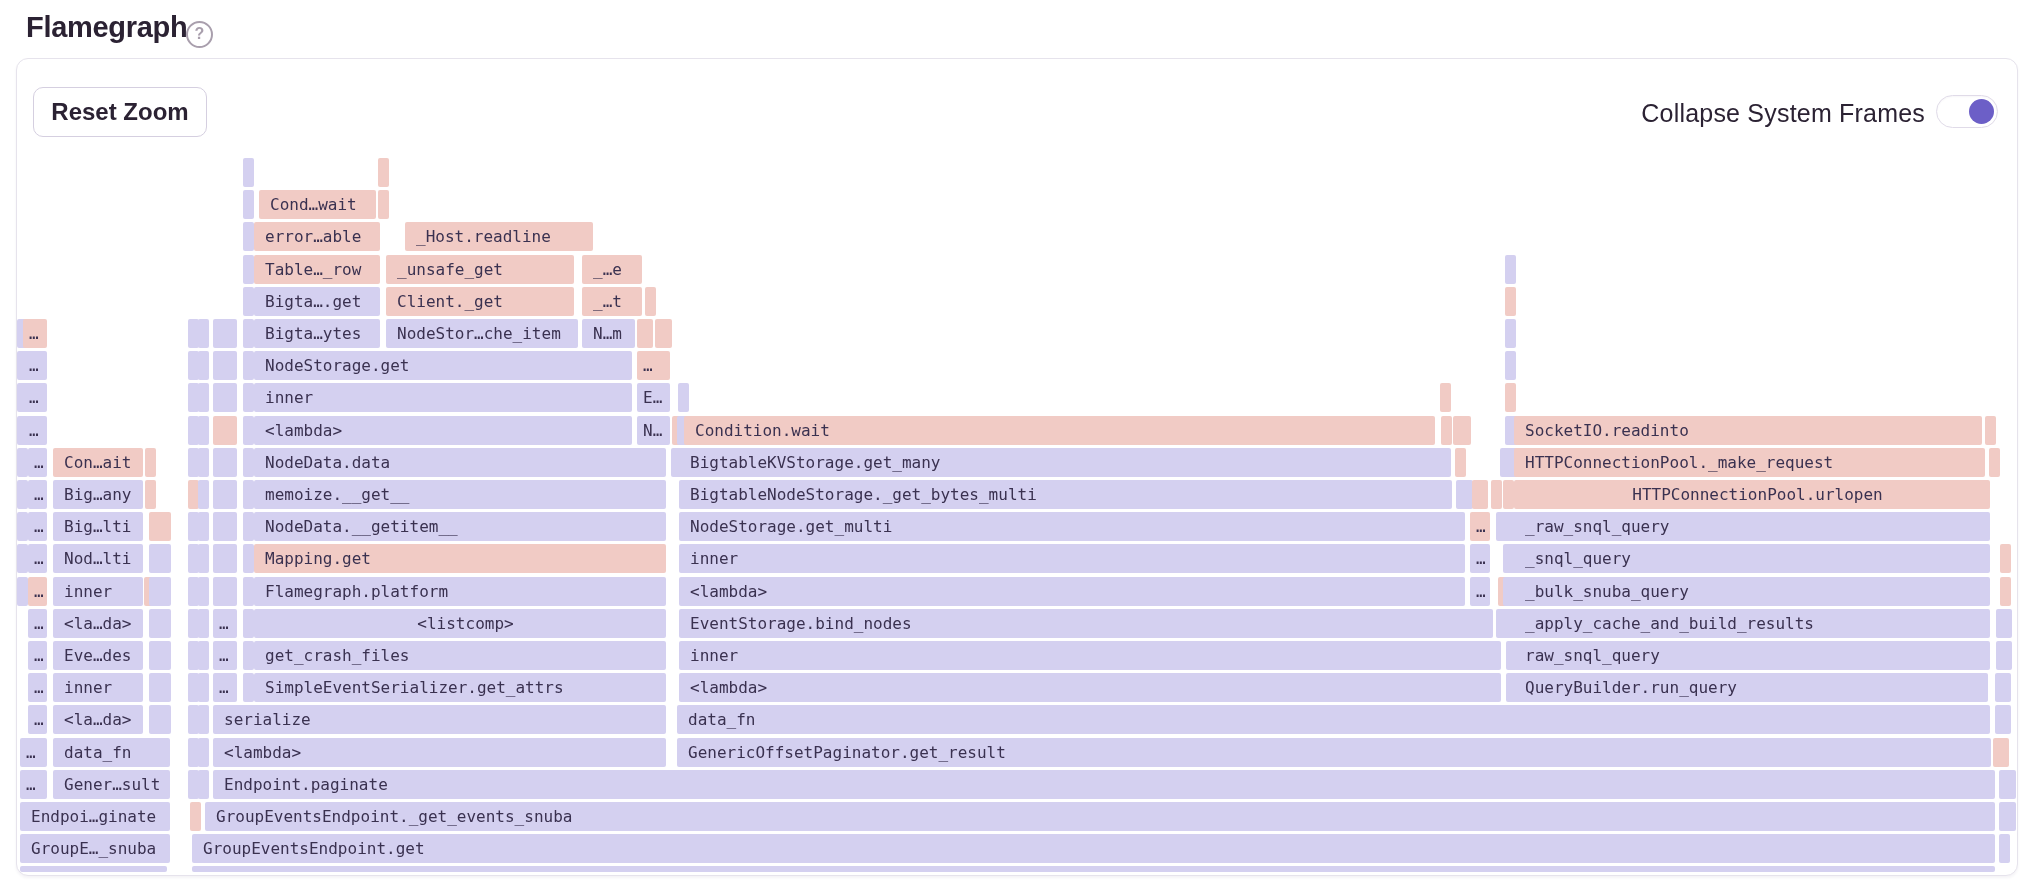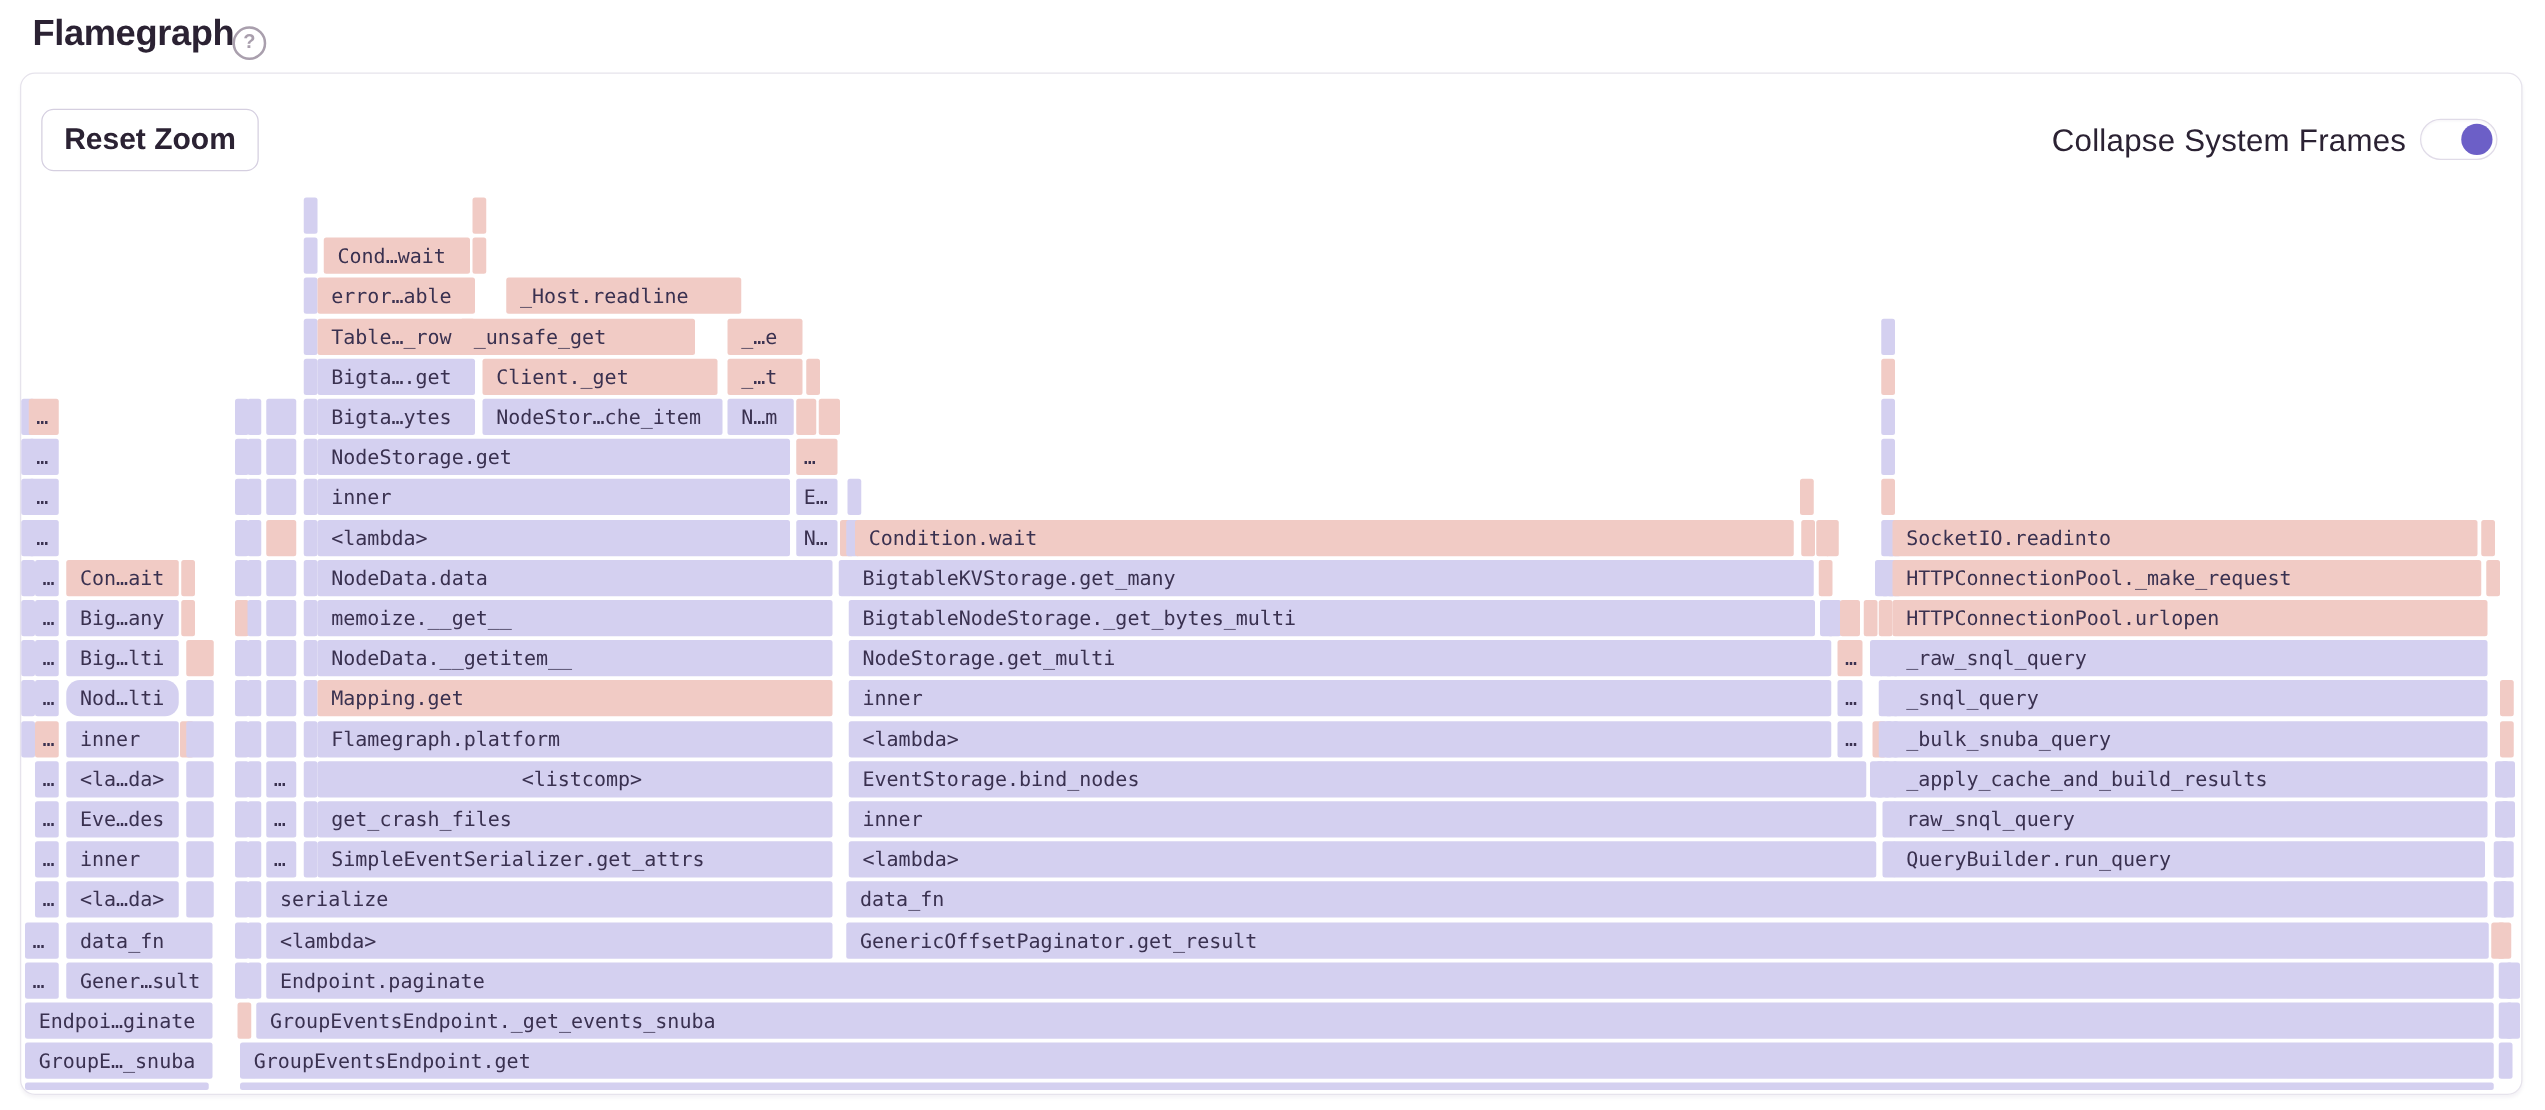--- a/index.html
+++ b/index.html
@@ -57,21 +57,21 @@
     <div class="frame app" style="left: 243px; top: 158px; width: 4px; height: 29px;"></div>
     <div class="frame sys" style="left: 378px; top: 158px; width: 4px; height: 29px;"></div>
     <div class="frame app" style="left: 243px; top: 190px; width: 4px; height: 29px;"></div>
     <div class="frame sys" style="left: 259px; top: 190px; width: 117px; height: 29px;">Cond…wait</div>
     <div class="frame sys" style="left: 378px; top: 190px; width: 4px; height: 29px;"></div>
     <div class="frame app" style="left: 243px; top: 222px; width: 4px; height: 29px;"></div>
     <div class="frame sys" style="left: 254px; top: 222px; width: 126px; height: 29px;">error…able</div>
     <div class="frame sys" style="left: 386px; top: 222px; width: 188px; height: 29px; margin-left: 19px;">_Host.readline</div>
     <div class="frame app" style="left: 243px; top: 255px; width: 4px; height: 29px;"></div>
     <div class="frame sys" style="left: 254px; top: 255px; width: 126px; height: 29px;">Table…_row</div>
-    <div class="frame sys" style="left: 368px; top: 255px; width: 188px; height: 29px;">_unsafe_get</div>
+    <div class="frame sys" style="left: 386px; top: 255px; width: 188px; height: 29px;">_unsafe_get</div>
     <div class="frame sys" style="left: 582px; top: 255px; width: 60px; height: 29px;">_…e</div>
     <div class="frame app" style="left: 1505px; top: 255px; width: 8px; height: 29px;"></div>
     <div class="frame app" style="left: 243px; top: 287px; width: 4px; height: 29px;"></div>
     <div class="frame app" style="left: 254px; top: 287px; width: 126px; height: 29px;">Bigta….get</div>
     <div class="frame sys" style="left: 386px; top: 287px; width: 188px; height: 29px;">Client._get</div>
     <div class="frame sys" style="left: 582px; top: 287px; width: 60px; height: 29px;">_…t</div>
     <div class="frame sys" style="left: 645px; top: 287px; width: 5px; height: 29px;"></div>
     <div class="frame sys" style="left: 1505px; top: 287px; width: 8px; height: 29px;"></div>
     <div class="frame app" style="left: 17px; top: 319px; width: 2px; height: 29px;"></div>
     <div class="frame sys tiny" style="left: 23px; top: 319px; width: 24px; height: 29px;">…</div>
@@ -148,39 +148,39 @@
     <div class="frame app" style="left: 198px; top: 480px; width: 7px; height: 29px;"></div>
     <div class="frame app" style="left: 213px; top: 480px; width: 24px; height: 29px;"></div>
     <div class="frame app" style="left: 243px; top: 480px; width: 5px; height: 29px;"></div>
     <div class="frame app" style="left: 254px; top: 480px; width: 412px; height: 29px;">memoize.__get__</div>
     <div class="frame app" style="left: 679px; top: 480px; width: 773px; height: 29px;">BigtableNodeStorage._get_bytes_multi</div>
     <div class="frame app" style="left: 1456px; top: 480px; width: 4px; height: 29px;"></div>
     <div class="frame app" style="left: 1462px; top: 480px; width: 5px; height: 29px;"></div>
     <div class="frame sys" style="left: 1472px; top: 480px; width: 16px; height: 29px;"></div>
     <div class="frame sys" style="left: 1491px; top: 480px; width: 7px; height: 29px;"></div>
     <div class="frame sys" style="left: 1503px; top: 480px; width: 3px; height: 29px;"></div>
-    <div class="frame sys" style="left: 1514px; top: 480px; width: 476px; height: 29px;">HTTPConnectionPool.urlopen</div>
+    <div class="frame sys" style="left: 1514px; top: 480px; width: 476px; height: 29px; text-align: center;">HTTPConnectionPool.urlopen</div>
     <div class="frame app" style="left: 17px; top: 512px; width: 2px; height: 29px;"></div>
     <div class="frame app tiny" style="left: 28px; top: 512px; width: 19px; height: 29px;">…</div>
     <div class="frame app" style="left: 53px; top: 512px; width: 90px; height: 29px;">Big…lti</div>
     <div class="frame sys" style="left: 149px; top: 512px; width: 22px; height: 29px;"></div>
     <div class="frame app" style="left: 188px; top: 512px; width: 3px; height: 29px;"></div>
     <div class="frame app" style="left: 198px; top: 512px; width: 7px; height: 29px;"></div>
     <div class="frame app" style="left: 213px; top: 512px; width: 24px; height: 29px;"></div>
     <div class="frame app" style="left: 243px; top: 512px; width: 5px; height: 29px;"></div>
     <div class="frame app" style="left: 254px; top: 512px; width: 412px; height: 29px;">NodeData.__getitem__</div>
     <div class="frame app" style="left: 679px; top: 512px; width: 786px; height: 29px;">NodeStorage.get_multi</div>
     <div class="frame sys tiny" style="left: 1470px; top: 512px; width: 20px; height: 29px;">…</div>
     <div class="frame app" style="left: 1496px; top: 512px; width: 3px; height: 29px;"></div>
     <div class="frame app" style="left: 1503px; top: 512px; width: 3px; height: 29px;"></div>
     <div class="frame app" style="left: 1508px; top: 512px; width: 4px; height: 29px;"></div>
     <div class="frame app" style="left: 1514px; top: 512px; width: 476px; height: 29px;">_raw_snql_query</div>
     <div class="frame app" style="left: 17px; top: 544px; width: 2px; height: 29px;"></div>
     <div class="frame app tiny" style="left: 28px; top: 544px; width: 19px; height: 29px;">…</div>
-    <div class="frame app" style="left: 53px; top: 544px; width: 90px; height: 29px; border-radius: 11px;">Nod…lti</div>
+    <div class="frame app" style="left: 53px; top: 544px; width: 90px; height: 29px;">Nod…lti</div>
     <div class="frame app" style="left: 149px; top: 544px; width: 22px; height: 29px;"></div>
     <div class="frame app" style="left: 188px; top: 544px; width: 3px; height: 29px;"></div>
     <div class="frame app" style="left: 198px; top: 544px; width: 7px; height: 29px;"></div>
     <div class="frame app" style="left: 213px; top: 544px; width: 24px; height: 29px;"></div>
     <div class="frame app" style="left: 243px; top: 544px; width: 5px; height: 29px;"></div>
     <div class="frame sys" style="left: 254px; top: 544px; width: 412px; height: 29px;">Mapping.get</div>
     <div class="frame app" style="left: 679px; top: 544px; width: 786px; height: 29px;">inner</div>
     <div class="frame app tiny" style="left: 1470px; top: 544px; width: 20px; height: 29px;">…</div>
     <div class="frame app" style="left: 1503px; top: 544px; width: 3px; height: 29px;"></div>
     <div class="frame app" style="left: 1508px; top: 544px; width: 4px; height: 29px;"></div>

